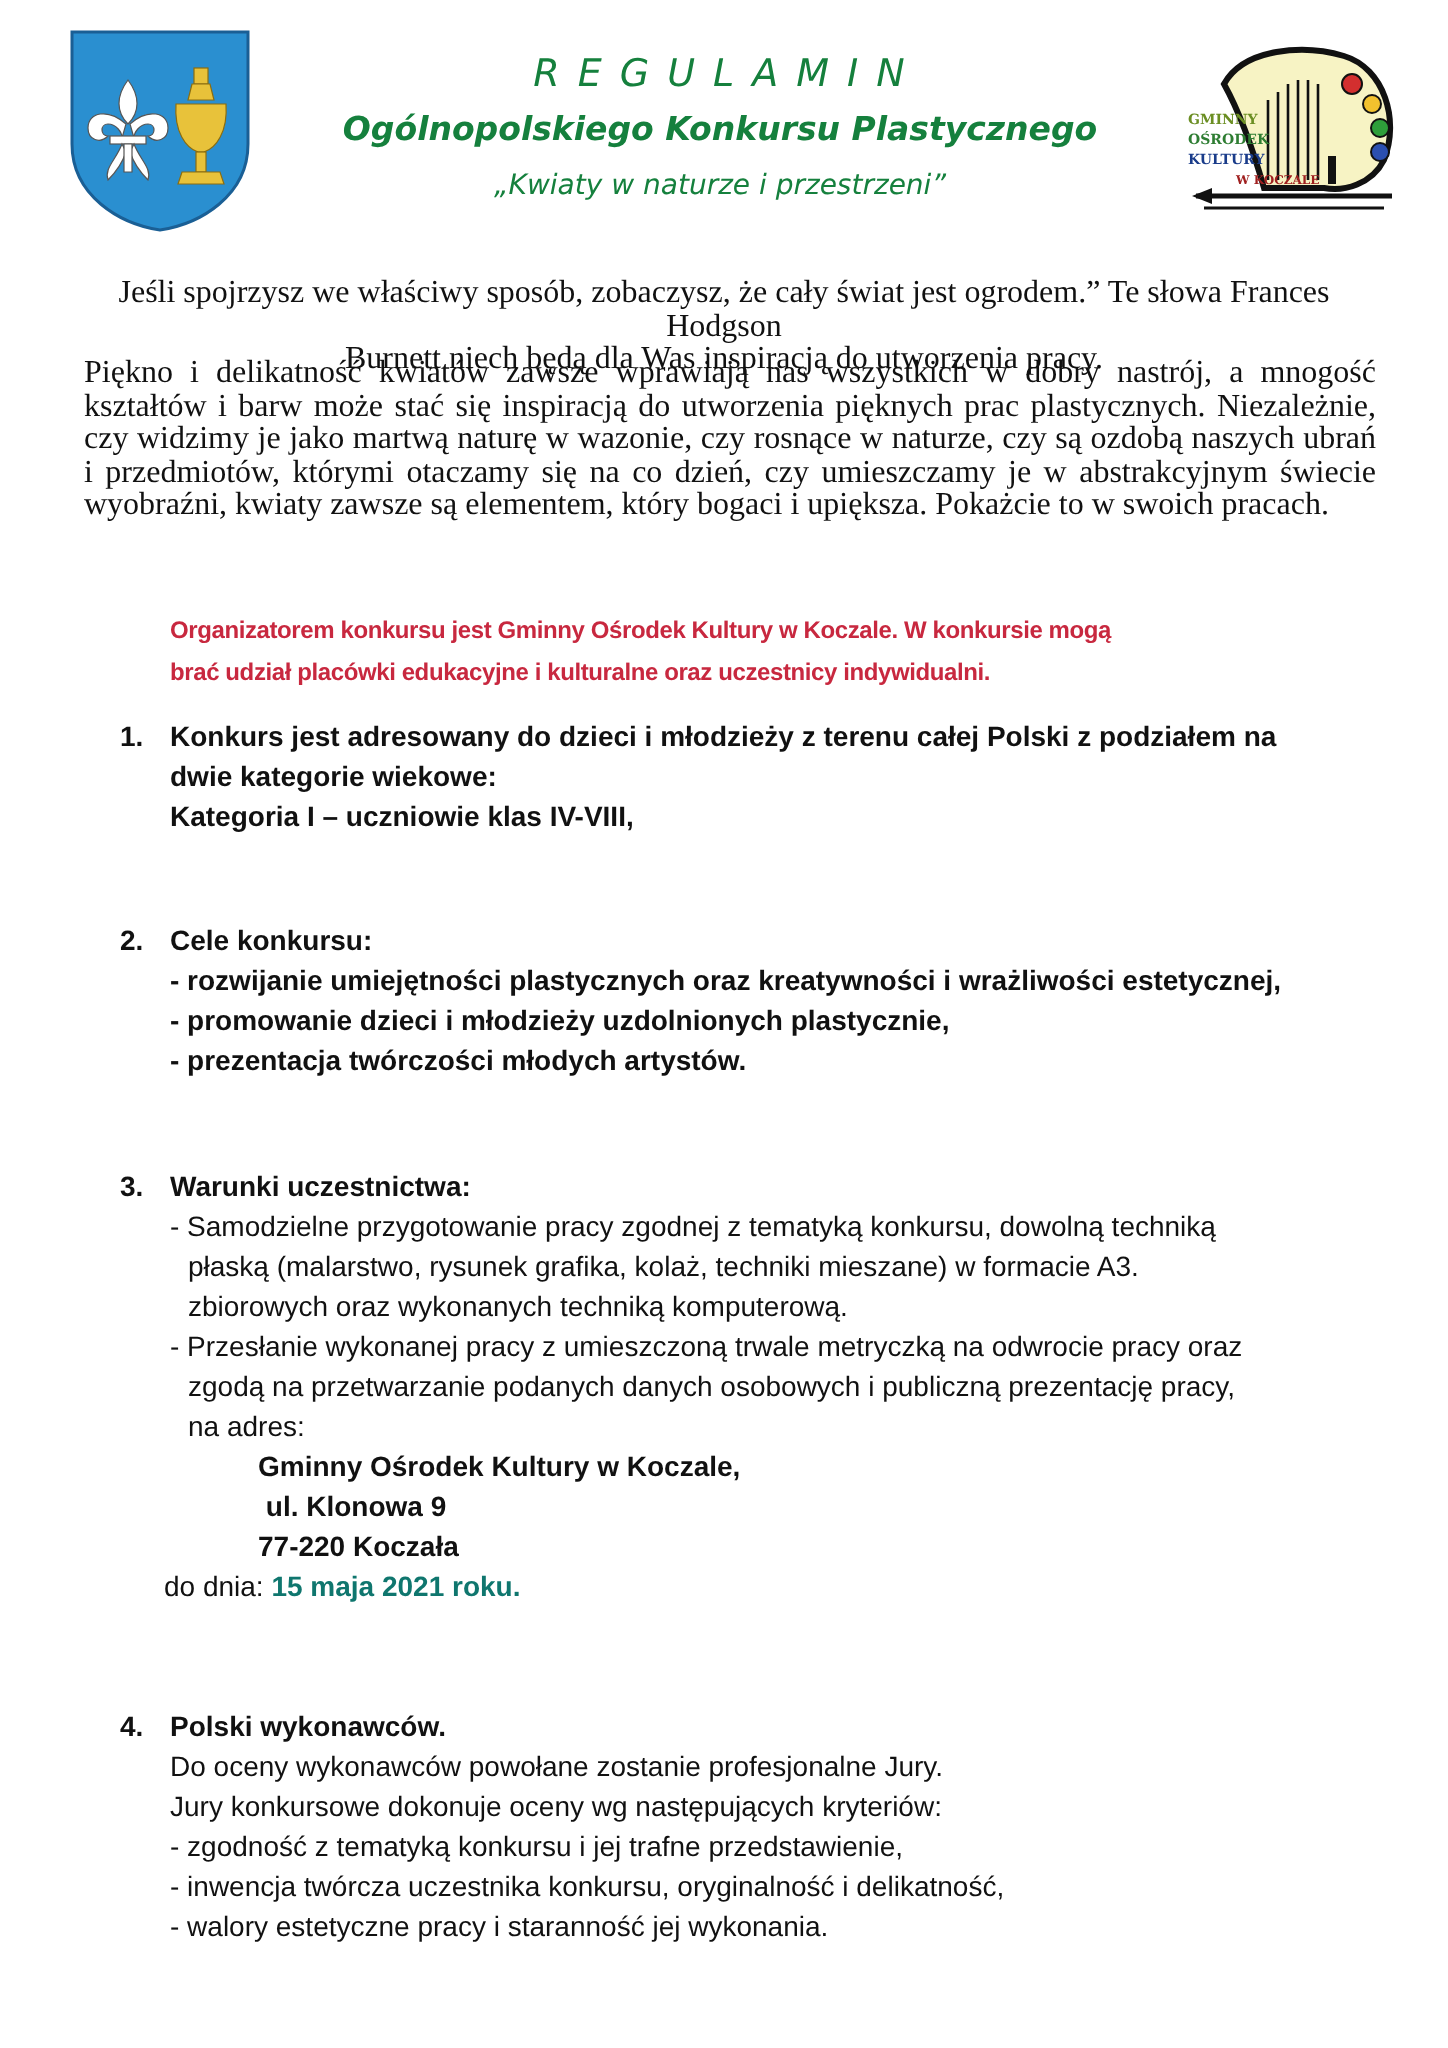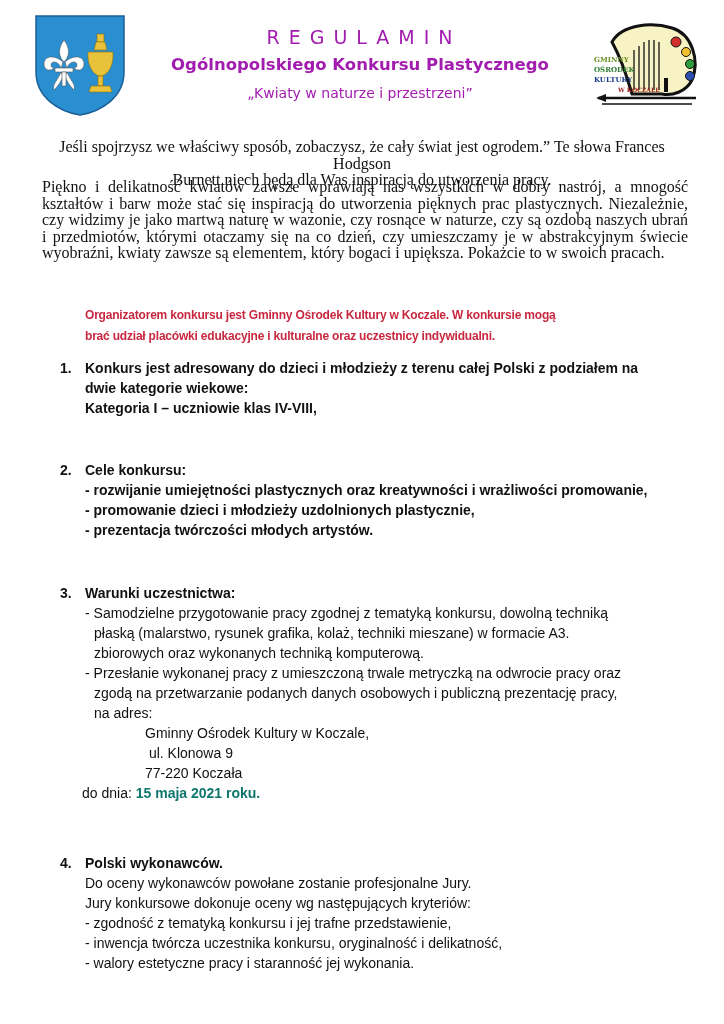--- a/index.html
+++ b/index.html
@@ -1,35 +1,35 @@
 <!DOCTYPE html>
 <html><head>
 <meta charset="utf-8">
 <style>
   html, body { margin: 0; padding: 0; background: #ffffff; }
   body { width: 724px; height: 1024px; position: relative; overflow: hidden; color: #111; }
   .crest { position: absolute; left: 34px; top: 14px; width: 92px; height: 102px; }
   .gok-logo { position: absolute; left: 592px; top: 20px; width: 110px; height: 88px; }
-  .title-block { position: absolute; left: 140px; top: 24px; width: 440px; text-align: center; color: #a21caf; font-family: "DejaVu Sans", sans-serif; }
+  .title-block { position: absolute; left: 140px; top: 24px; width: 440px; text-align: center; color: #15803d; font-family: "DejaVu Sans", sans-serif; font-style: italic; }
   .title-main { font-size: 19px; letter-spacing: 9px; font-weight: normal; line-height: 26px; padding-left: 8px; }
   .title-sub { font-size: 16.5px; font-weight: bold; line-height: 26px; margin-top: 2px; }
   .title-theme { font-size: 14px; line-height: 28px; margin-top: 1px; }
 
   .serif { font-family: "Liberation Serif", serif; font-size: 16px; line-height: 16.5px; color: #111; }
   .quote { position: absolute; left: 52px; top: 139px; width: 620px; text-align: center; }
   .intro { position: absolute; left: 42px; top: 179px; width: 646px; text-align: justify; }
 
   .sans { font-family: "Liberation Sans", sans-serif; color: #111; }
   .org { position: absolute; left: 85px; top: 305px; width: 620px; font-size: 12px; font-weight: bold; color: #c8283f; line-height: 21px; letter-spacing: -0.2px; }
 
   .section { position: absolute; left: 60px; width: 650px; font-size: 14px; line-height: 20px; }
   .sec-num { position: absolute; left: 0; top: 0; font-weight: bold; }
   .sec-body { margin-left: 25px; }
   .b { font-weight: bold; }
-  .addr { margin-left: 60px; font-weight: normal; }
+  .addr { margin-left: 44px; font-weight: bold; }
   .red { color: #0f766e; font-weight: bold; }
   .s1 { top: 358px; }
   .s2 { top: 460px; }
   .s3 { top: 583px; }
   .s4 { top: 853px; }
   .line { white-space: nowrap; }
 </style>
 </head>
 <body>
 
@@ -105,21 +105,21 @@
     <div class="line">Konkurs jest adresowany do dzieci i młodzieży z terenu całej Polski z podziałem na</div>
     <div class="line">dwie kategorie wiekowe:</div>
     <div class="line">Kategoria I – uczniowie klas IV-VIII,</div>
   </div>
 </div>
 
 <div class="section s2 sans">
   <span class="sec-num">2.</span>
   <div class="sec-body b">
     <div class="line">Cele konkursu:</div>
-    <div class="line">- rozwijanie umiejętności plastycznych oraz kreatywności i wrażliwości promowanie,</div>
+    <div class="line">- rozwijanie umiejętności plastycznych oraz kreatywności i wrażliwości estetycznej,</div>
     <div class="line">- promowanie dzieci i młodzieży uzdolnionych plastycznie,</div>
     <div class="line">- prezentacja twórczości młodych artystów.</div>
   </div>
 </div>
 
 <div class="section s3 sans">
   <span class="sec-num">3.</span>
   <div class="sec-body">
     <div class="line b">Warunki uczestnictwa:</div>
     <div>

